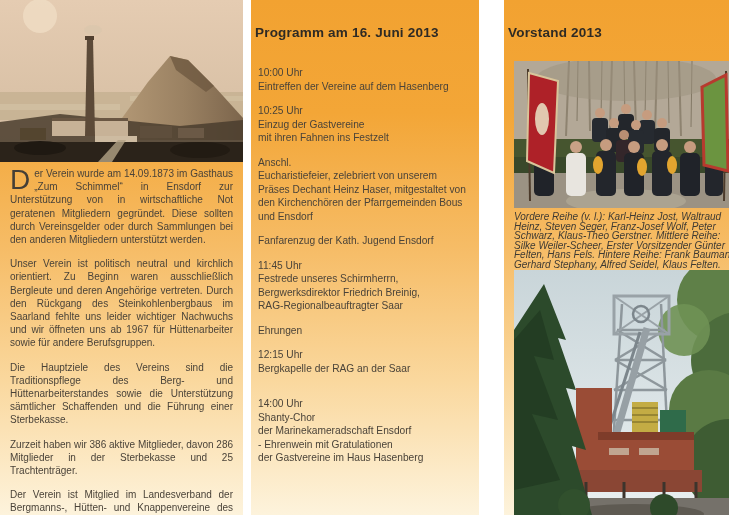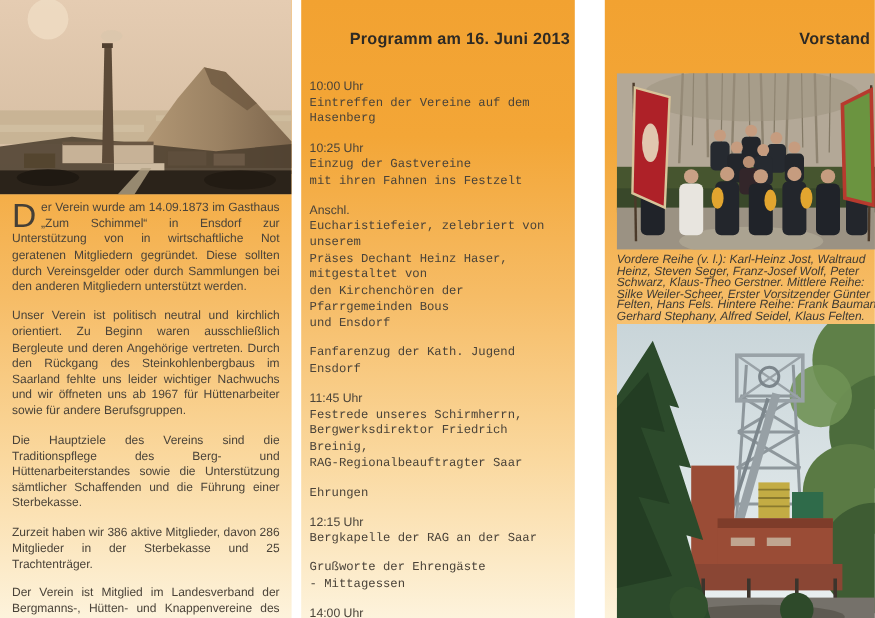--- a/index.html
+++ b/index.html
@@ -18,27 +18,27 @@
 
   .photo-historic{position:absolute;top:0;left:0;width:243px;height:162px;display:block;}
   .left-text{
     position:absolute;top:167px;left:10px;width:223px;
     color:#4A4339;font-size:10px;line-height:13.2px;text-align:justify;
   }
   .left-text p{margin:0 0 11px 0;}
   .dropcap{float:left;font-size:28px;line-height:23px;padding:1px 4px 0 0;font-weight:500;color:#453F36;}
 
   .panel-title{
-    margin:25px 4px 0 4px;text-align:right;
+    margin:25px 4px 0 4px;text-align:left;
     font-size:13.5px;font-weight:700;color:#2E2A24;letter-spacing:.2px;
   }
   .prog-list{margin:26px 5px 0 7px;font-size:10.2px;line-height:13.5px;color:#4A4339;}
   .prog-row{display:flex;margin-bottom:11px;flex-direction:column;}
   .prog-time{width:64px;flex:none;}
-  .prog-text{flex:1;white-space:pre-line;font-family:Liberation Mono, monospace;}
+  .prog-text{flex:1;white-space:pre-line;}
 
   .photo-group{position:absolute;left:10px;top:61px;width:224px;height:147px;display:block;}
   .caption-group{
     position:absolute;left:10px;top:212px;width:226px;
     font-size:10px;line-height:9.6px;font-style:italic;color:#3E3A33;
   }
   .photo-shaft-wrap{position:absolute;left:10px;top:270px;width:231px;height:245px;}
   .photo-shaft{position:absolute;left:0;top:0;width:231px;height:245px;display:block;}
   .caption-shaft{
     position:absolute;left:7px;top:188px;width:150px;
@@ -129,22 +129,20 @@
     <div class="prog-row">
       <div class="prog-time"></div>
       <div class="prog-text">Ehrungen</div>
     </div>
     <div class="prog-row">
       <div class="prog-time">12:15 Uhr</div>
       <div class="prog-text">Bergkapelle der RAG an der Saar</div>
     </div>
     <div class="prog-row">
       <div class="prog-time"></div>
-      <div class="prog-text">Grußworte der Ehrengäste
-- Mittagessen</div>
     </div>
     <div class="prog-row">
       <div class="prog-time">14:00 Uhr</div>
       <div class="prog-text">Shanty-Chor
 der Marinekameradschaft Ensdorf
 - Ehrenwein mit Gratulationen
 der Gastvereine im Haus Hasenberg</div>
     </div>
 
   </div>

